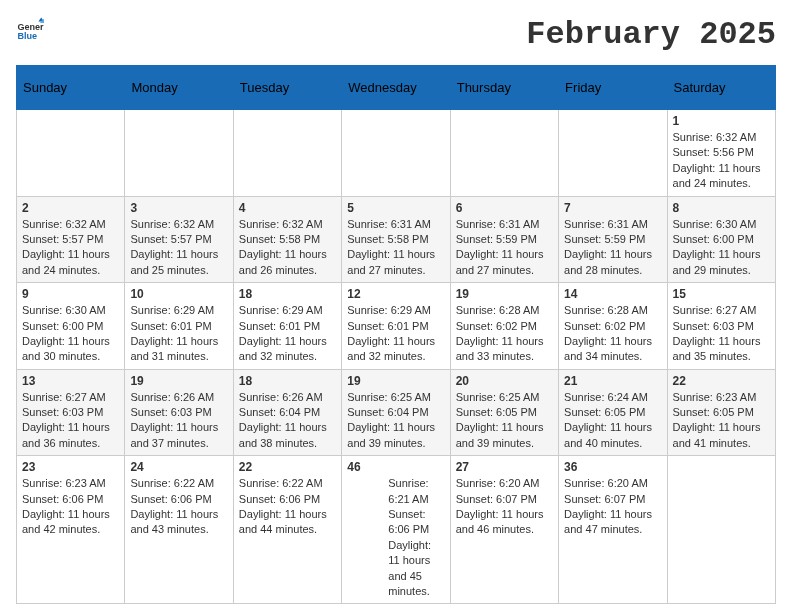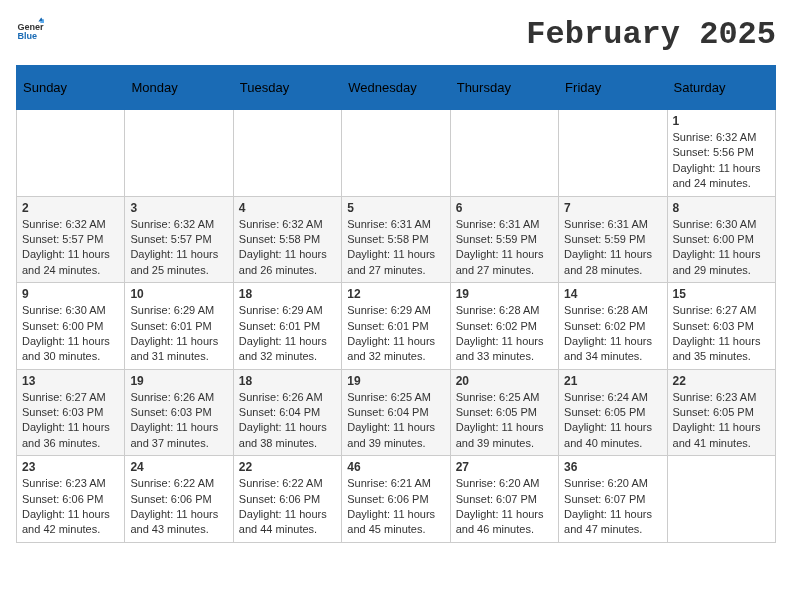--- a/index.html
+++ b/index.html
@@ -295,21 +295,21 @@
         </td>
         <td>
           <span class="day-num">22</span>
           <div class="day-info" style="white-space: pre-line;">Sunrise: 6:22 AM
 Sunset: 6:06 PM
 Daylight: 11 hours
 and 44 minutes.</div>
         </td>
         <td>
           <span class="day-num">46</span>
-          <div class="day-info" style="white-space: pre-line;">Sunrise: 6:21 AM
+          <div class="day-info" style="white-space: pre-line; margin-left: 41px;">Sunrise: 6:21 AM
 Sunset: 6:06 PM
 Daylight: 11 hours
 and 45 minutes.</div>
         </td>
         <td>
           <span class="day-num">27</span>
           <div class="day-info" style="white-space: pre-line;">Sunrise: 6:20 AM
 Sunset: 6:07 PM
 Daylight: 11 hours
 and 46 minutes.</div>

